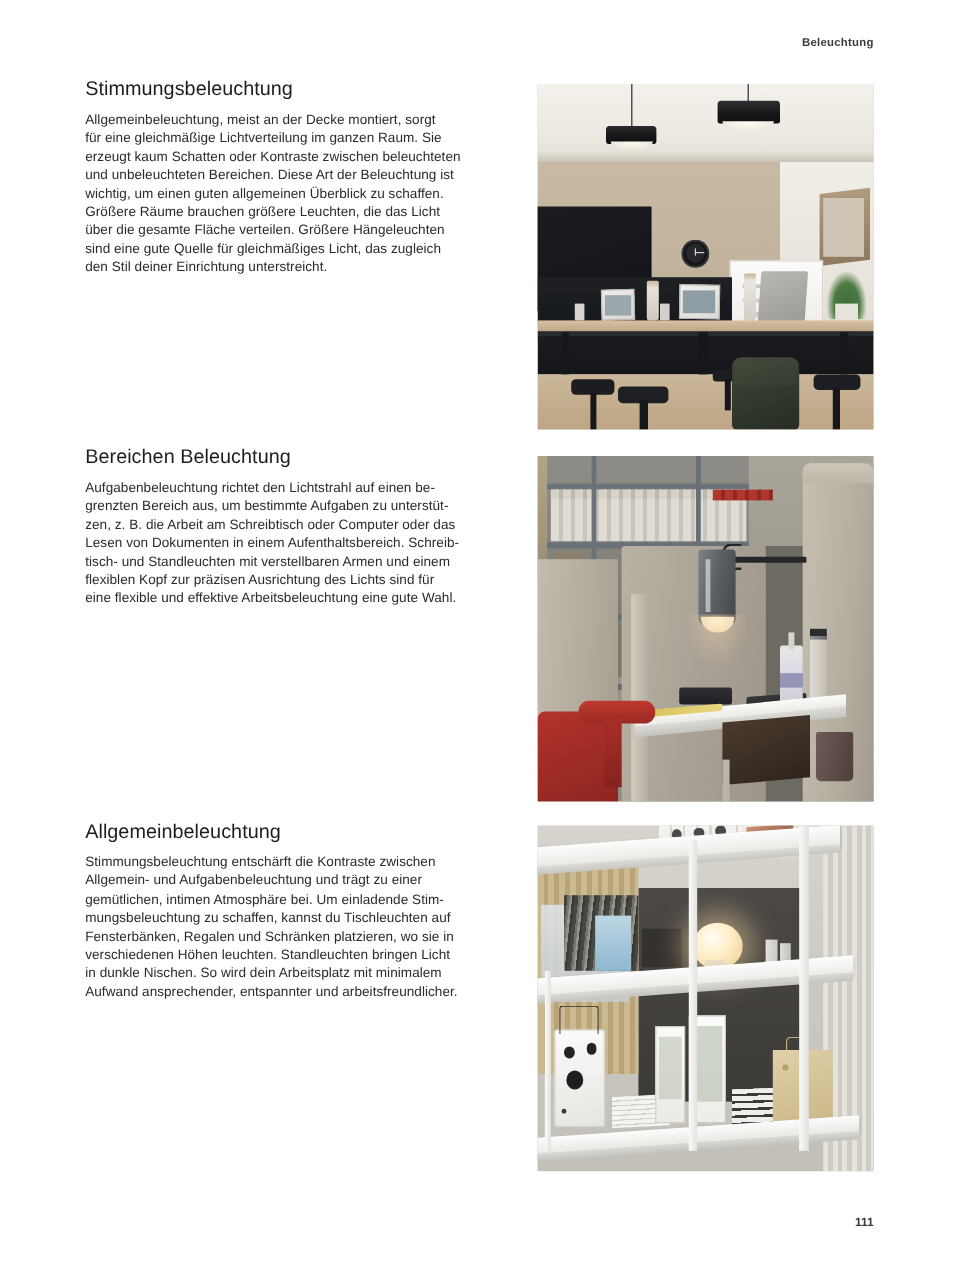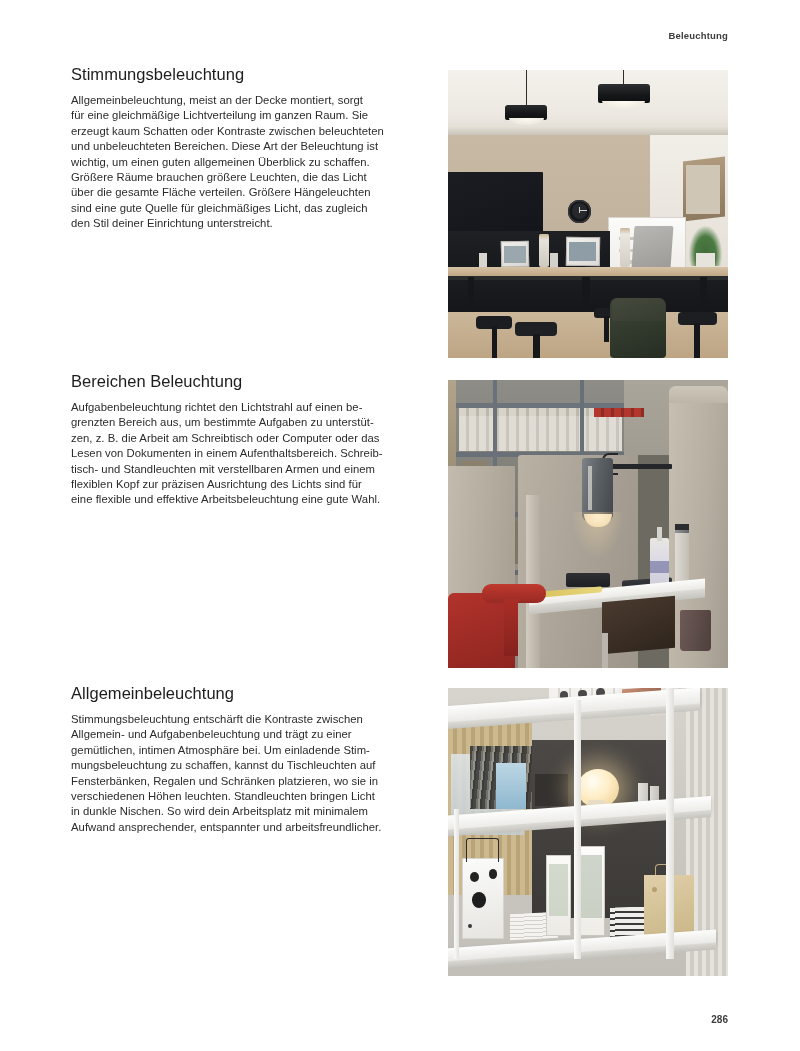--- a/index.html
+++ b/index.html
@@ -755,15 +755,15 @@
     <div class="ph-layer p3-boxB"></div>
     <div class="ph-layer p3-boxBh"></div>
     <div class="ph-layer p3-magazine"></div>
     <div class="ph-layer p3-shelfA"></div>
     <div class="ph-layer p3-shelfAedge"></div>
     <div class="ph-layer p3-upright1"></div>
     <div class="ph-layer p3-upright2"></div>
     <div class="ph-layer p3-upright3"></div>
   </div>
 
-  <div class="folio">286</div>
+  <div class="folio">111</div>
 
 </div>
 
 </body></html>

